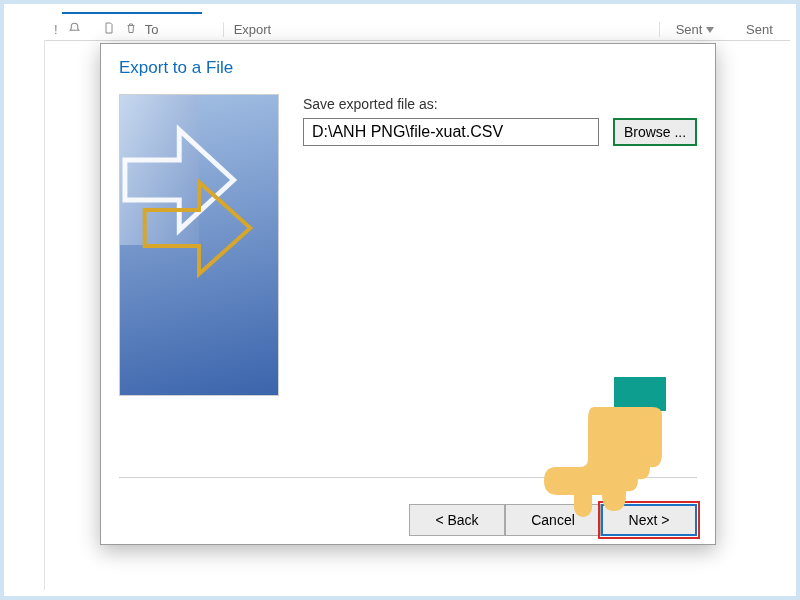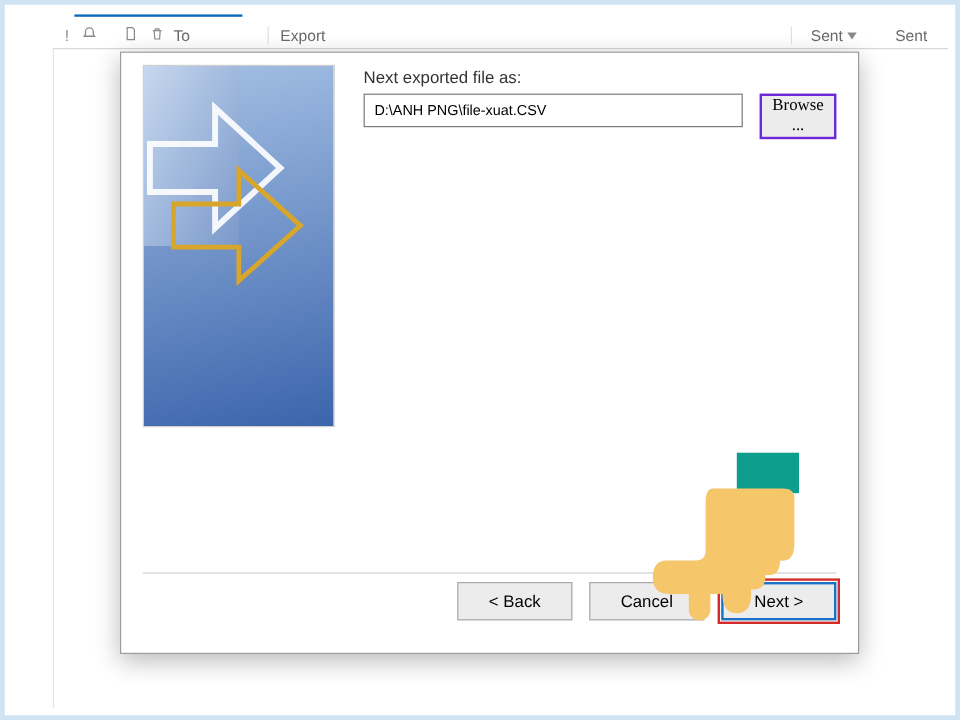--- a/index.html
+++ b/index.html
@@ -30,28 +30,28 @@
     box-shadow:0 6px 20px rgba(0,0,0,.28)}
   .dlg-title{padding:14px 18px 6px;font-size:17px;color:#0f6cbd}
   .dlg-body{display:flex;padding:10px 18px 0}
   .illus-box{width:160px;height:302px;border:1px solid #cfcfcf;
     box-sizing:border-box;overflow:hidden}
   .illus-box svg{display:block;width:100%;height:100%}
   .right-pane{flex:1;padding-left:24px}
   .lbl{margin-top:2px;margin-bottom:6px;color:#333}
   .path-row{display:flex;gap:14px;align-items:stretch}
   .path-input{flex:1;height:28px;box-sizing:border-box;padding:2px 8px;
-    border:1px solid #7a7a7a;font-family:inherit;font-size:12px;
+    border:1px solid #7a7a7a;font-family:inherit;font-size:16px;
     background:#fff;outline:none}
-  .browse-btn{width:64px;border:2px solid #6d28d9;background:#ececec;
-    font-family:Liberation Serif, serif;font-size:14px;cursor:pointer}
+  .browse-btn{width:84px;border:2px solid #15803d;background:#ececec;
+    font-family:Liberation Sans, sans-serif;font-size:14px;cursor:pointer}
 
   .dlg-sep{position:absolute;left:18px;right:18px;bottom:66px;height:0;
     border-top:1px solid #d0d0d0}
-  .btn-row{position:absolute;right:18px;bottom:27px;display:flex;gap:14px}
+  .btn-row{position:absolute;right:18px;bottom:8px;display:flex;}
   .btn{width:96px;height:32px;border:1px solid #a9a9a9;background:#ececec;
     font-family:inherit;font-size:14px;cursor:pointer}
   .btn.next-hl{border:2px solid #1b72c4;outline:2px solid #d42a2a;
     outline-offset:1px}
 
   
   .hand{position:absolute;left:536px;top:377px;width:130px;height:150px;
     pointer-events:none}
 </style>
 </head>
@@ -81,20 +81,21 @@
   <span class="col-to">To</span>
   <span class="col-subject">Export</span>
   <span class="col-sent">
     <span>Sent</span><span class="sort-tri"></span>
   </span>
   <span class="col-size">Sent</span>
 </div>
 <div class="bg-vert"></div>
 
 <div class="dialog">
+  <div class="dlg-title">Export to a File</div>
 
   <div class="dlg-body">
     <div class="illus-box">
       <svg viewBox="0 0 160 300" preserveAspectRatio="none">
         <defs>
           <linearGradient id="g1" x1="0" y1="0" x2="1" y2="1">
             <stop offset="0" stop-color="#c7d8ef"></stop>
             <stop offset="1" stop-color="#2e5aa6"></stop>
           </linearGradient>
           <linearGradient id="g2" x1="0" y1="0" x2="0" y2="1">
@@ -109,21 +110,21 @@
           <path d="M5 65 h55 v-30 l55 50 -55 50 v-30 H5 z"></path>
         </g>
 
         <g fill="none" stroke="#d8a62b" stroke-width="4">
           <path d="M25 115 h55 v-28 l52 46 -52 46 v-28 H25 z"></path>
         </g>
       </svg>
     </div>
 
     <div class="right-pane">
-      <div class="lbl">Next exported file as:</div>
+      <div class="lbl">Save exported file as:</div>
       <div class="path-row">
         <input class="path-input" type="text" value="D:\ANH PNG\file-xuat.CSV" style="">
         <button class="browse-btn">Browse ...</button>
       </div>
     </div>
   </div>
 
   <div class="dlg-sep"></div>
 
   <div class="btn-row">

